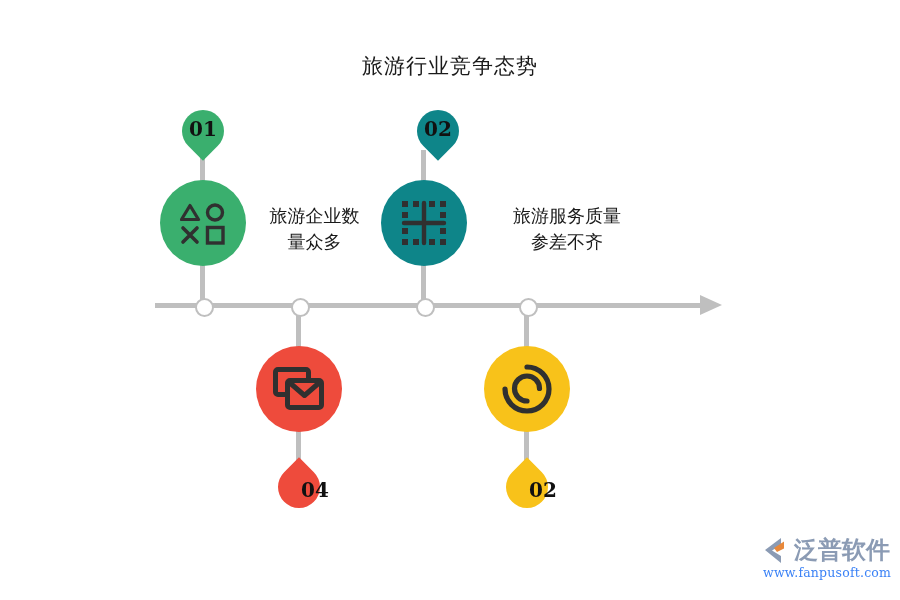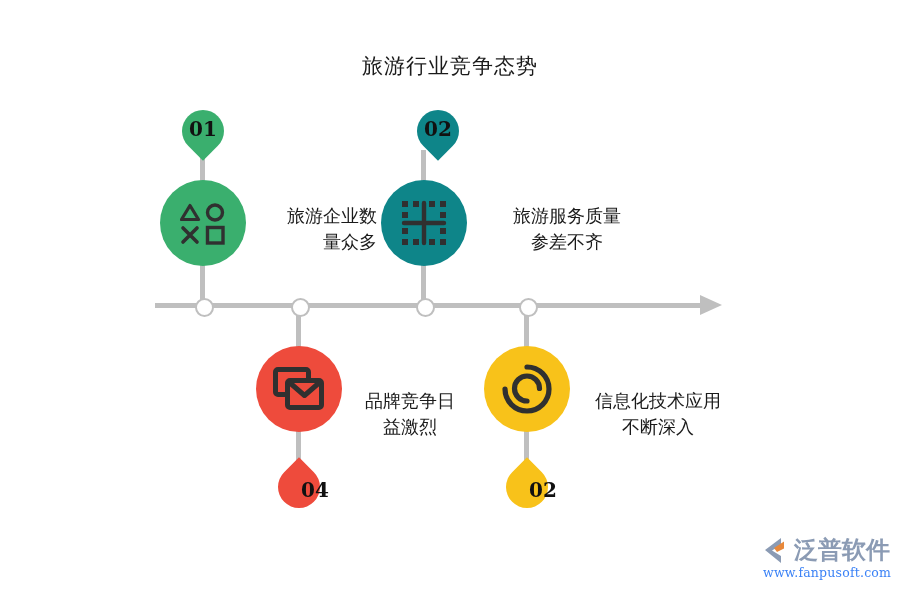--- a/index.html
+++ b/index.html
@@ -182,21 +182,21 @@
 
   <div class="bubble" style="left:160px; top:180px; background:#3aaf6e;">
     <svg width="46" height="46" viewBox="0 0 46 46">
       <polygon points="10,5.5 18.5,19.5 1.5,19.5" fill="none" stroke="#303030" stroke-width="3.2" stroke-linejoin="round"></polygon>
       <circle cx="35" cy="12.5" r="7.5" fill="none" stroke="#303030" stroke-width="3.4"></circle>
       <path d="M3,28 L17,42 M17,28 L3,42" fill="none" stroke="#303030" stroke-width="3.6" stroke-linecap="round"></path>
       <rect x="27.5" y="27.5" width="15.5" height="15.5" fill="none" stroke="#303030" stroke-width="3.4"></rect>
     </svg>
   </div>
 
-  <div class="item-label" style="left:252px; top:203px; width:125px;text-align:right;">旅游企业数
+  <div class="item-label" style="left:252px; top:203px; width:125px;">旅游企业数
 量众多</div>
 
   <div class="connector" style="left:421px; top:150px; height:155px;"></div>
 
   <div class="pin pin-down" style="left:417px; top:110px;">
     <div class="pin-shape" style="background:#0e8589;"></div>
     <span class="pin-num">02</span>
   </div>
 
   <div class="bubble" style="left:381px; top:180px; background:#0e8589;">
@@ -225,39 +225,35 @@
   <div class="connector" style="left:296px; top:303px; height:170px;"></div>
 
   <div class="bubble" style="left:256px; top:346px; background:#ee4b3c;">
     <svg width="52" height="44" viewBox="0 0 52 44">
       <rect x="2.5" y="2.5" width="33" height="25" rx="2.5" fill="none" stroke="#303030" stroke-width="5"></rect>
       <rect x="14.5" y="13.5" width="34" height="27" rx="2.5" fill="#ee4b3c" stroke="#303030" stroke-width="5"></rect>
       <path d="M16.5,15.5 L31.5,28.5 L46.5,15.5" fill="none" stroke="#303030" stroke-width="5" stroke-linecap="round" stroke-linejoin="round"></path>
     </svg>
   </div>
 
-  <div class="item-label" style="left:348px; top:388px; width:124px;">品牌竞争日
-益激烈</div>
 
   <div class="pin pin-up" style="left:278px; top:466px;">
     <div class="pin-shape" style="background:#ee4b3c;"></div>
     <span class="pin-num">04</span>
   </div>
 
   <div class="connector" style="left:524px; top:303px; height:170px;"></div>
 
   <div class="bubble" style="left:484px; top:346px; background:#f8c21a;">
     <svg width="50" height="50" viewBox="0 0 50 50">
       <path d="M25,3 A22,22 0 1,1 3,25" fill="none" stroke="#303030" stroke-width="5.2" stroke-linecap="round"></path>
       <path d="M25,37 A12.5,12.5 0 1,1 37.5,24.5" fill="none" stroke="#303030" stroke-width="5.2" stroke-linecap="round"></path>
     </svg>
   </div>
 
-  <div class="item-label" style="left:580px; top:388px; width:156px;">信息化技术应用
-不断深入</div>
 
   <div class="pin pin-up" style="left:506px; top:466px;">
     <div class="pin-shape" style="background:#f8c21a;"></div>
     <span class="pin-num">02</span>
   </div>
 
   <div id="logo">
     <div class="logo-row">
       <svg width="30" height="30" viewBox="0 0 30 30">
         <path d="M3,15 L19,3 L19,10 L10,15.5 L19,21 L19,28 Z" fill="#8b9bb4"></path>

